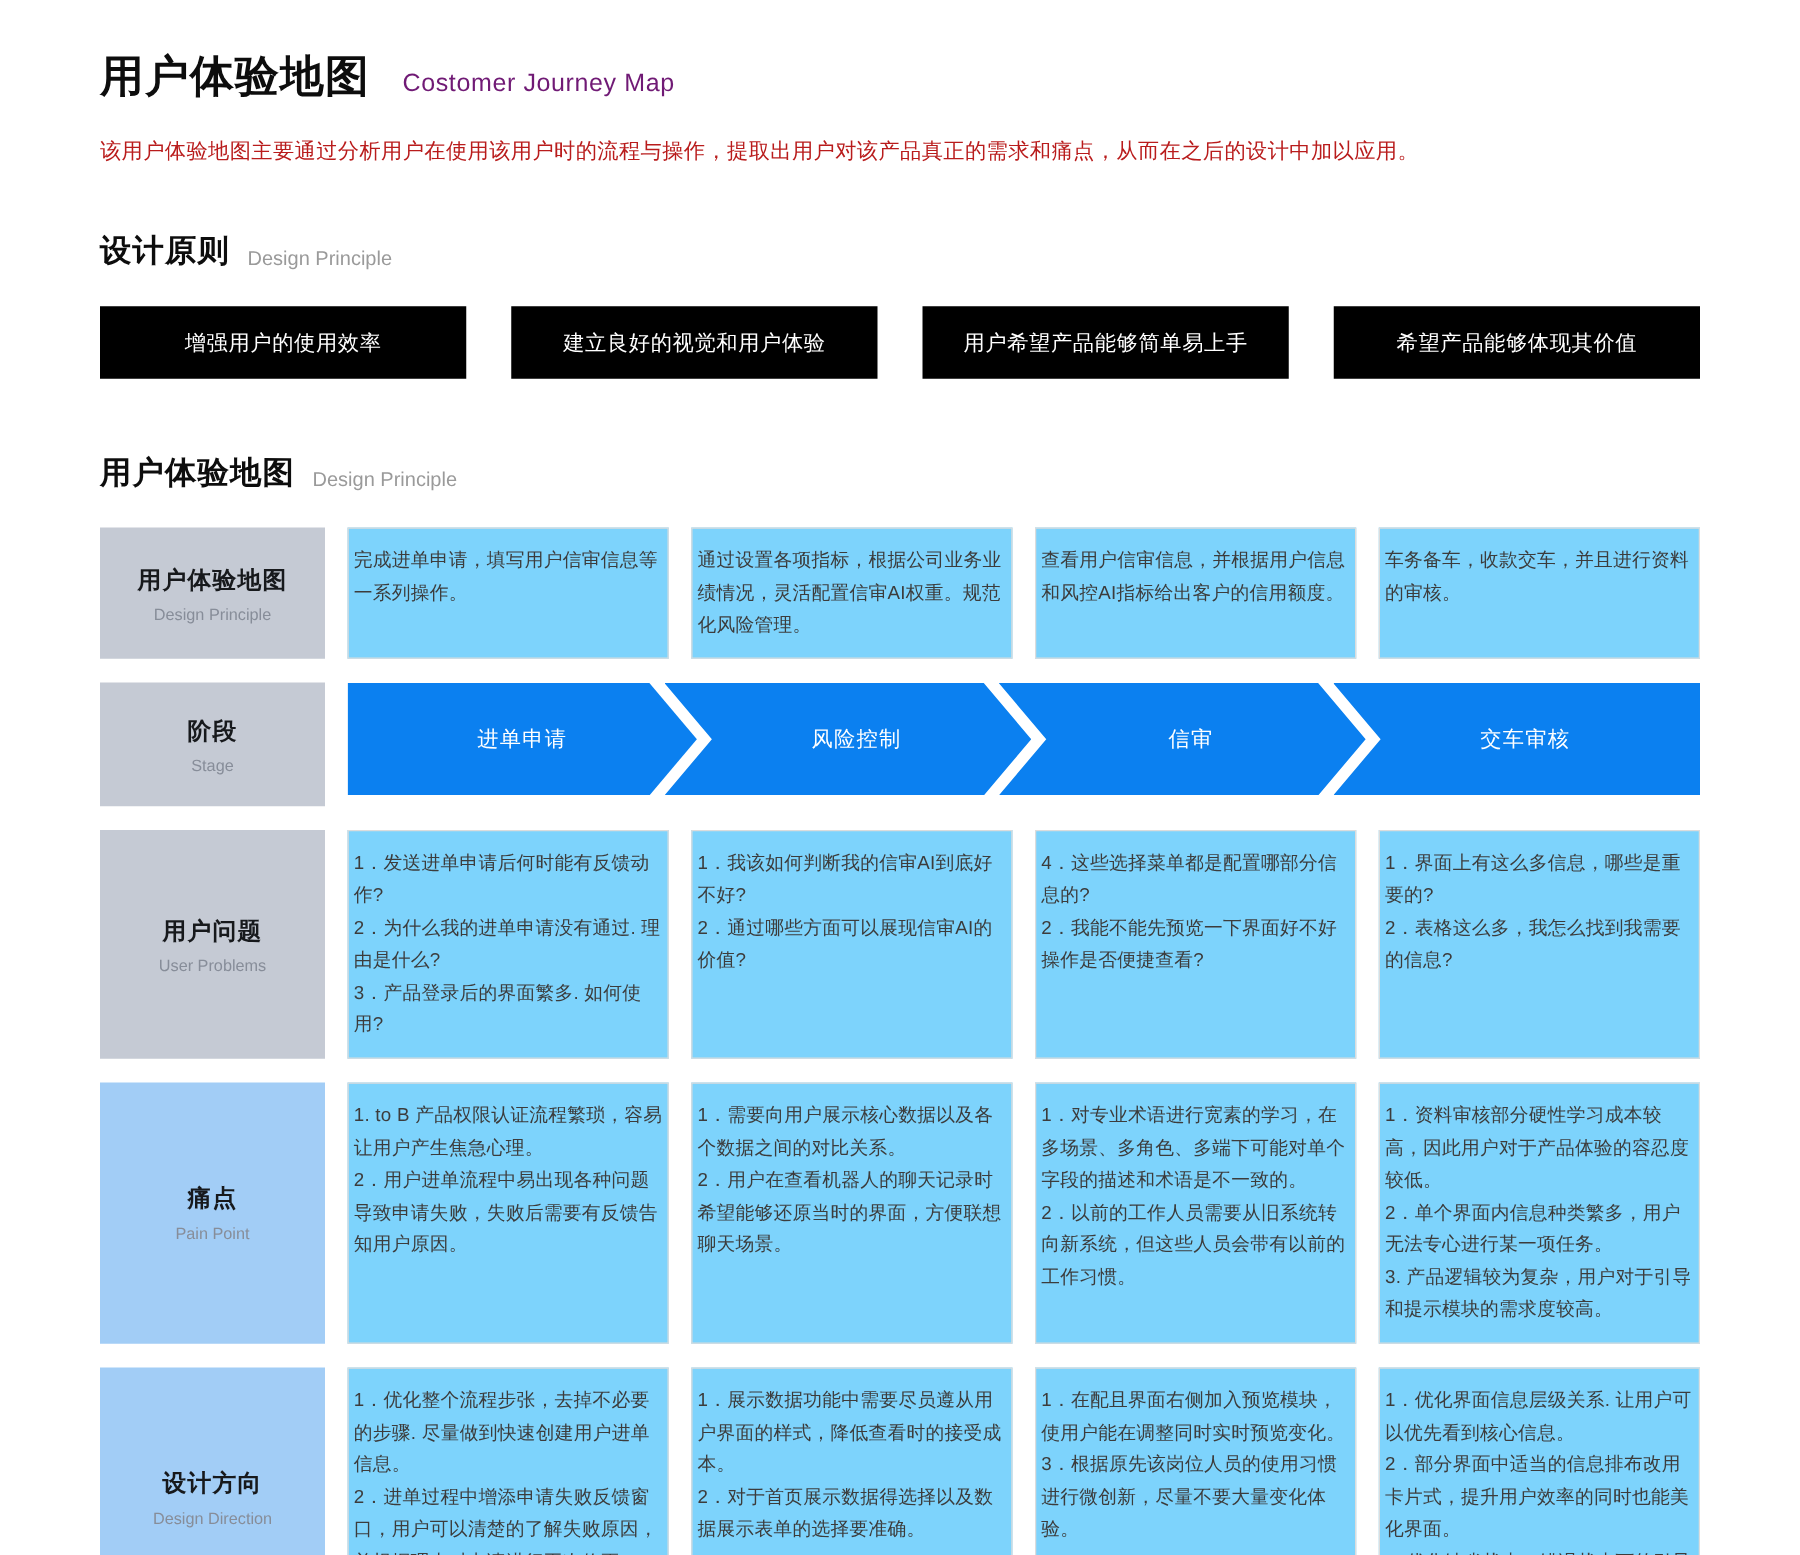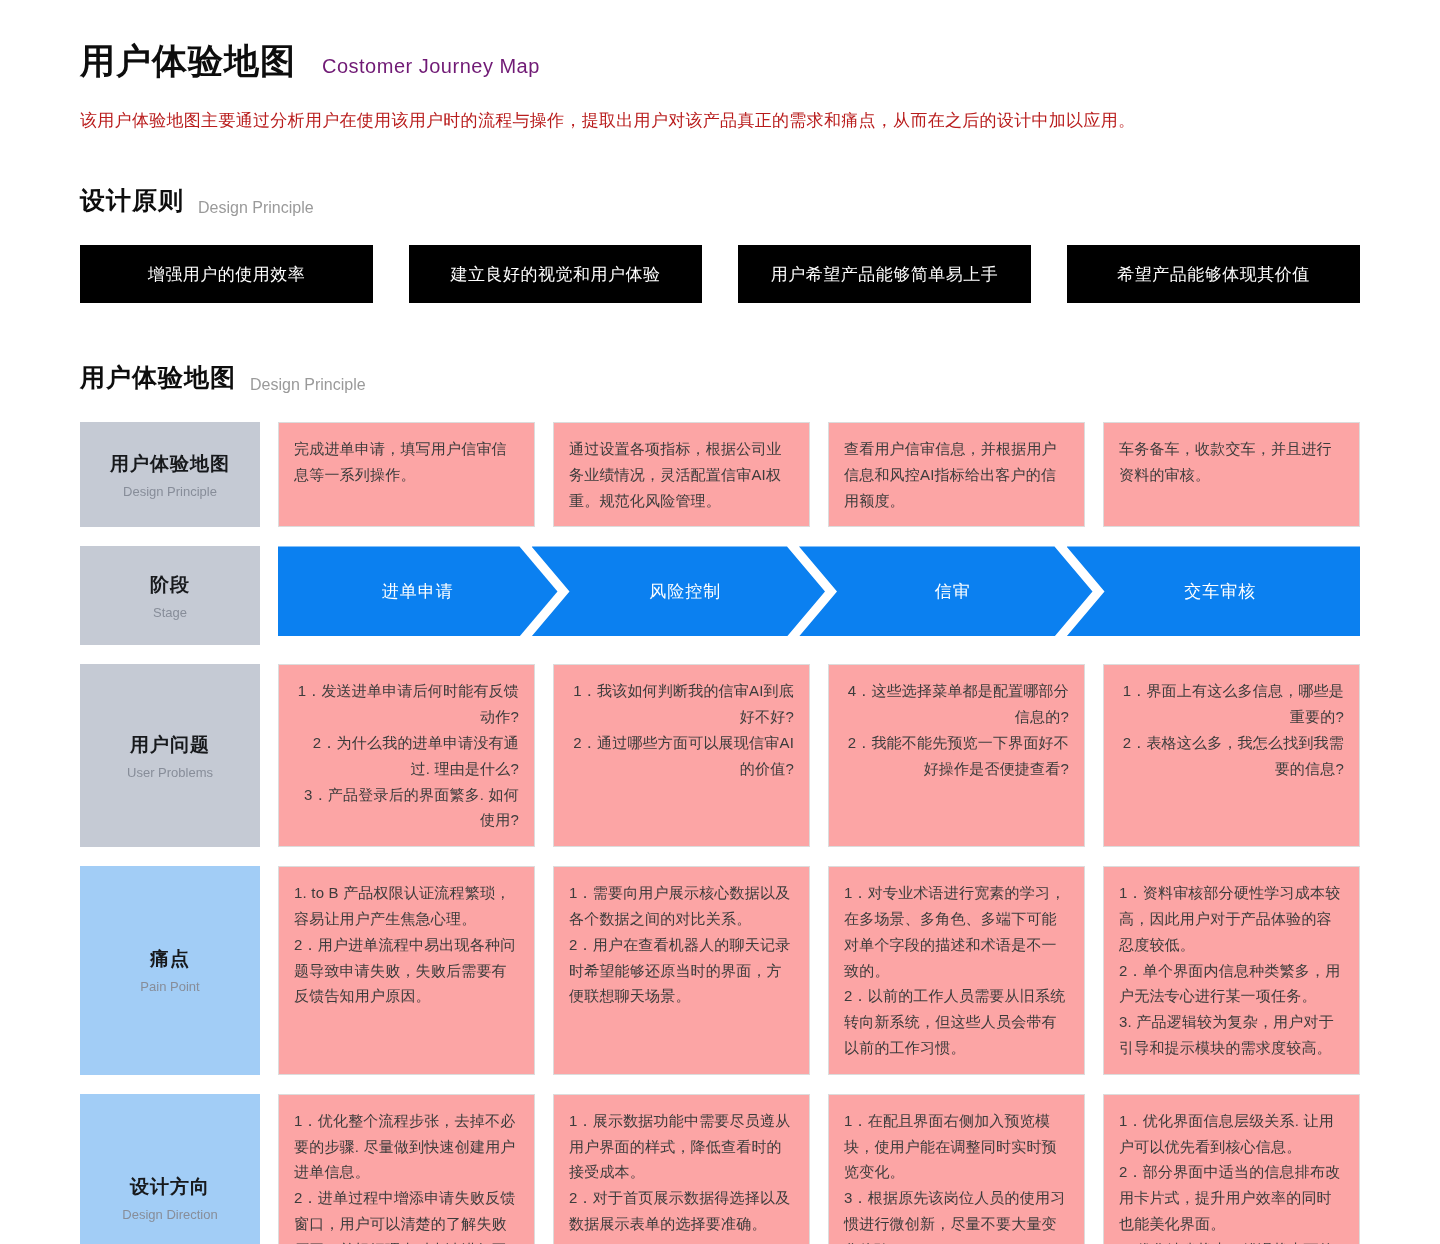--- a/index.html
+++ b/index.html
@@ -40,26 +40,26 @@
   .row-label {
     display: flex; flex-direction: column; align-items: center; justify-content: center;
     text-align: center; gap: 7px;
   }
   .row-label .zh { font-size: 19px; font-weight: 700; color: #17191c; letter-spacing: 1px; }
   .row-label .en { font-size: 13px; color: #878d99; }
   .label-gray { background: #c5cad4; }
   .label-blue { background: #a2cdf6; }
 
   .cell {
-    background: #fca5a5; border: 1px solid #dcdcdc; padding: 13px 15px;
+    background: #7dd3fc; border: 1px solid #dcdcdc; padding: 13px 4px;
     font-size: 15px; color: #3c3c3c; line-height: 1.72; letter-spacing: .2px;
     white-space: pre-line;
   }
   .h-r1 { min-height: 95px; }
-  .h-r3 { min-height: 167px; text-align: right; }
+  .h-r3 { min-height: 167px; }
   .h-r4 { min-height: 190px; }
   .h-r5 { min-height: 190px; }
   .stage-label { height: 99px; }
 
   
   .stages { grid-column: 2 / 6; height: 90px; display: flex; }
   .arrow {
     flex: 1; background: #0b80f0; color: #fff; font-size: 17px; letter-spacing: 1px;
     display: flex; align-items: center; justify-content: center;
   }

